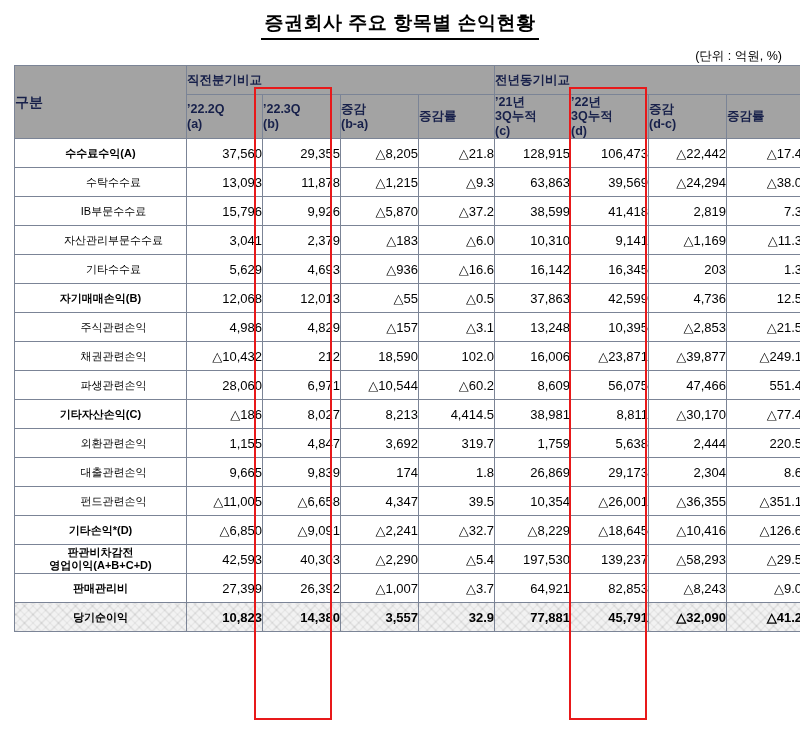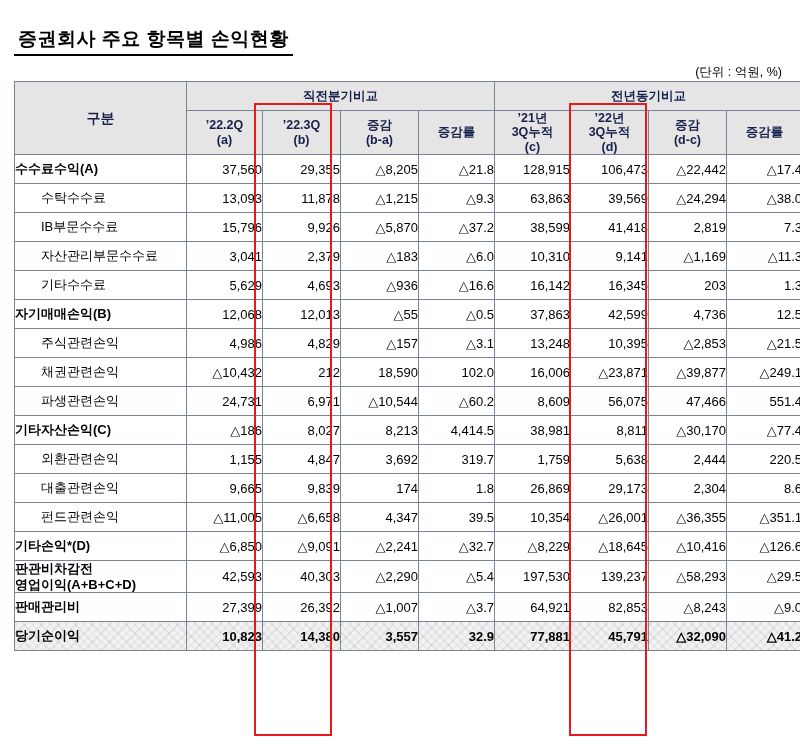--- a/index.html
+++ b/index.html
@@ -16,23 +16,23 @@
     overflow: hidden;
   }
   .page {
     width: 800px;
     height: 755px;
     position: relative;
     box-sizing: border-box;
     padding: 0 14px;
   }
   .title-wrap {
+    text-align: center;
     padding-top: 10px;
     padding-bottom: 8px;
-    margin-top: 16px;
   }
   .title {
     display: inline-block;
     font-size: 19px;
     font-weight: bold;
     letter-spacing: 0.5px;
     border-bottom: 2px solid #000;
     padding: 0 4px 2px 4px;
   }
   .unit {
@@ -46,39 +46,39 @@
     table-layout: fixed;
     font-size: 12.5px;
   }
   table.fin th, table.fin td {
     border: 1px solid #7b8496;
     padding: 0;
     height: 28px;
     vertical-align: middle;
   }
   thead th {
-    background: #e5e5e5;
+    background: #a3a3a3;
     font-weight: bold;
-    text-align: center;
+    text-align: left;
     color: #17204a;
     line-height: 1.15;
     font-size: 12.5px;
   }
   thead th.gubun {
     font-size: 14px;
   }
   .outer-top { border-top: 2px solid #33415c; }
   .outer-bottom { border-bottom: 2px solid #33415c; }
   .outer-left { border-left: 2px solid #33415c; }
   .outer-right { border-right: 2px solid #33415c; }
   .grp-sep-left { border-left: 1.5px solid #33415c; }
   td.label {
-    text-align: left;
+    text-align: center;
     padding-left: 8px;
-    font-size: 13px;
+    font-size: 11px;
   }
   td.label.bold {
     font-weight: bold;
   }
   td.label.indent {
     padding-left: 26px;
   }
   td.num {
     text-align: right;
     padding-right: 8px;
@@ -272,21 +272,21 @@
           <td class="num">212</td>
           <td class="num">18,590</td>
           <td class="num">102.0</td>
           <td class="num grp-sep-left">16,006</td>
           <td class="num">△23,871</td>
           <td class="num">△39,877</td>
           <td class="num outer-right">△249.1</td>
         </tr>
         <tr>
           <td class="label outer-left indent">파생관련손익</td>
-          <td class="num grp-sep-left">24,731</td>
+          <td class="num grp-sep-left">28,060</td>
           <td class="num">6,971</td>
           <td class="num">△10,544</td>
           <td class="num">△60.2</td>
           <td class="num grp-sep-left">8,609</td>
           <td class="num">56,075</td>
           <td class="num">47,466</td>
           <td class="num outer-right">551.4</td>
         </tr>
         <tr class="section-top">
           <td class="label outer-left bold">기타자산손익(C)</td>

